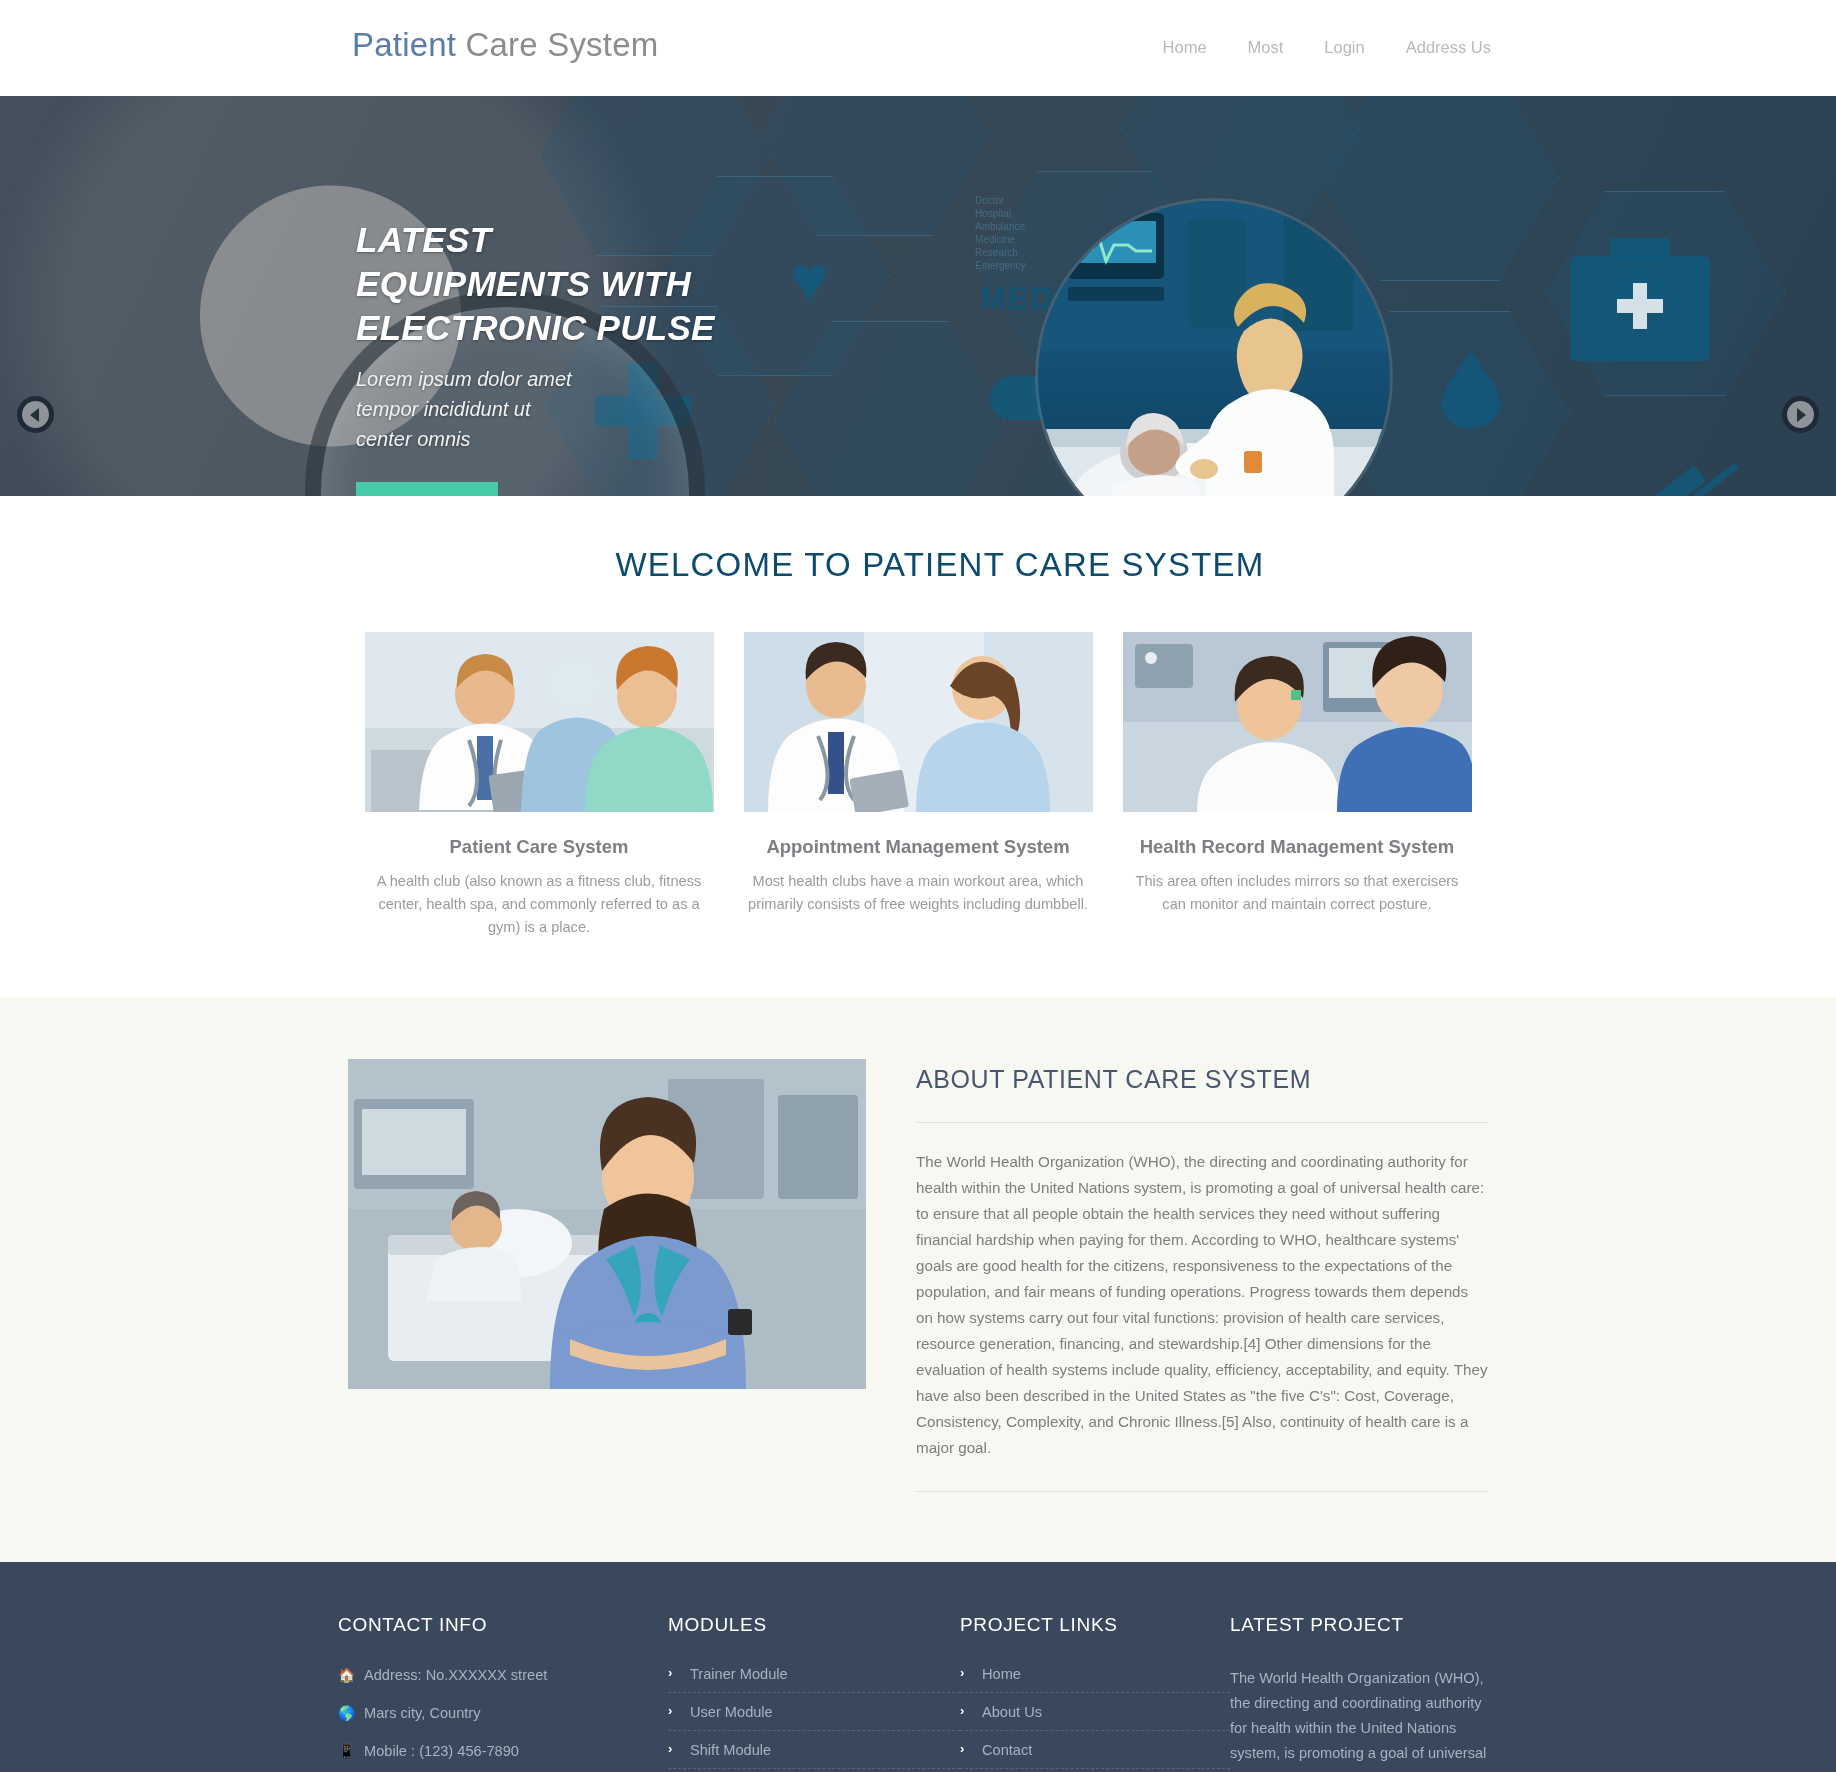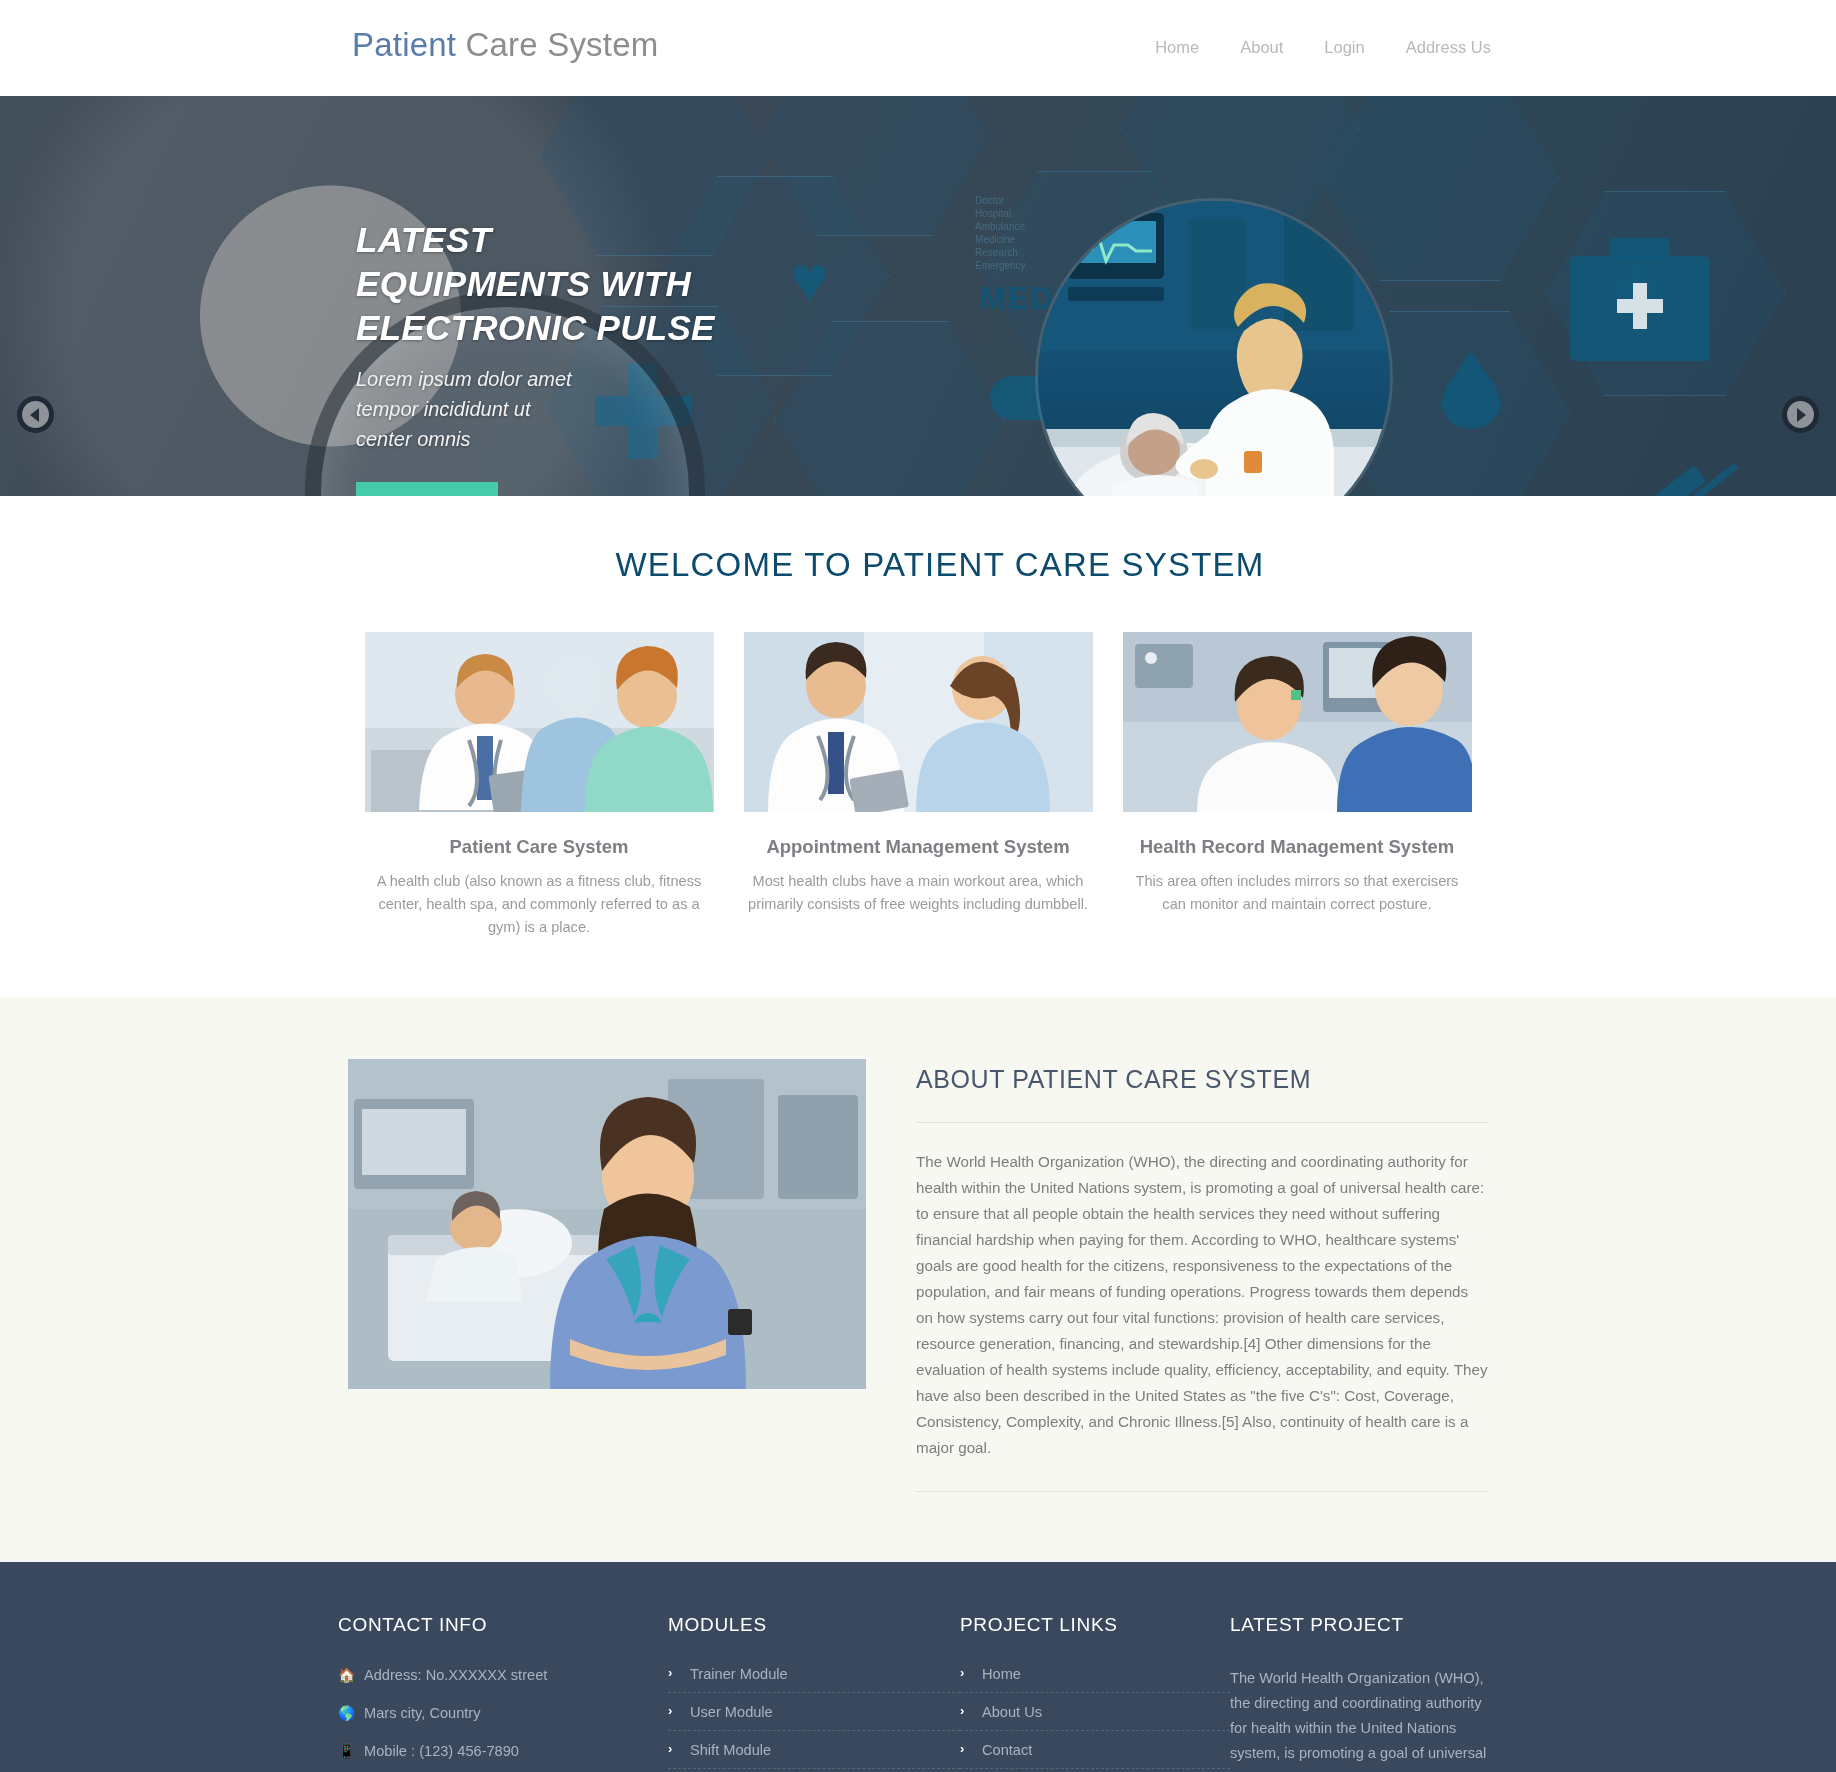--- a/index.html
+++ b/index.html
@@ -286,21 +286,21 @@
 </style>
 </head>
 <body>
 
 <div class="header">
   <div class="logo">
     <span class="l1">Patient </span><span class="l2">Care System</span>
   </div>
   <div class="nav">
     <a href="#">Home</a>
-    <a href="#">About</a>
+    <a href="#">Most</a>
     <a href="#">Login</a>
     <a href="#">Address Us</a>
   </div>
 </div>
 
 <div class="hero">
   <div class="hero-bg"></div>
 
   <div class="hex-layer">
     <div class="hexline" style="left:540px;  top:-40px;  width:230px; height:200px;"></div>

